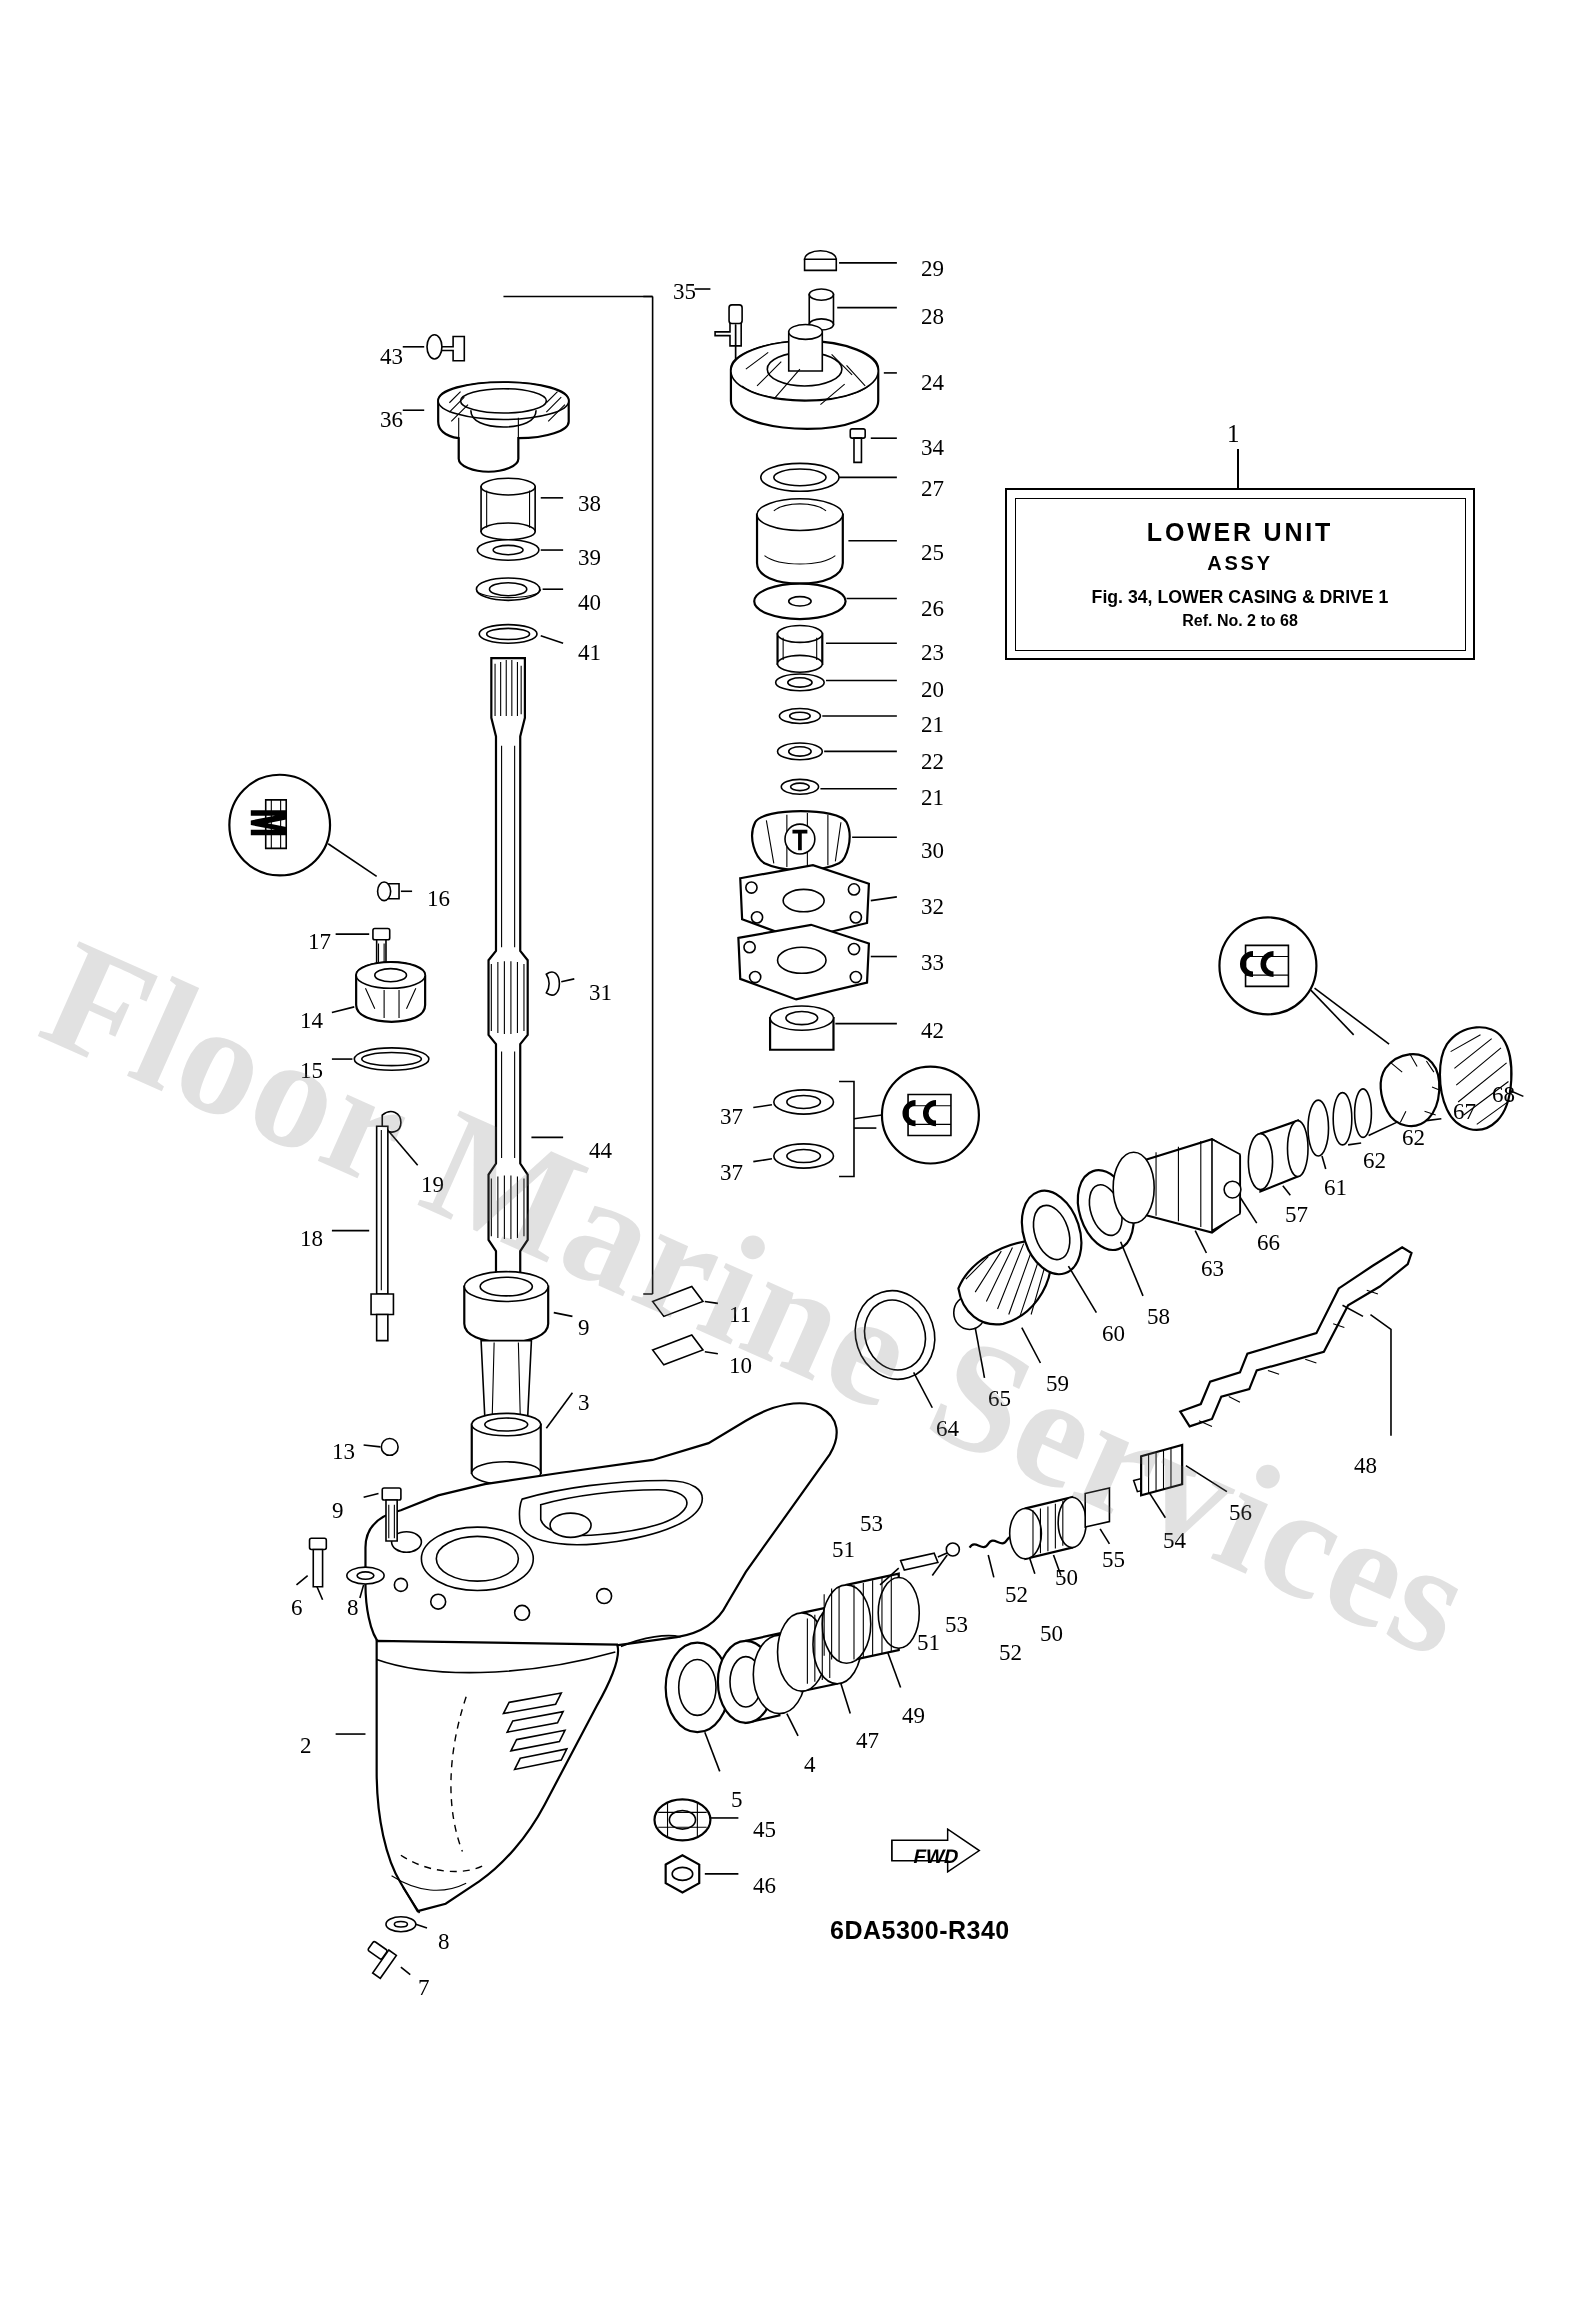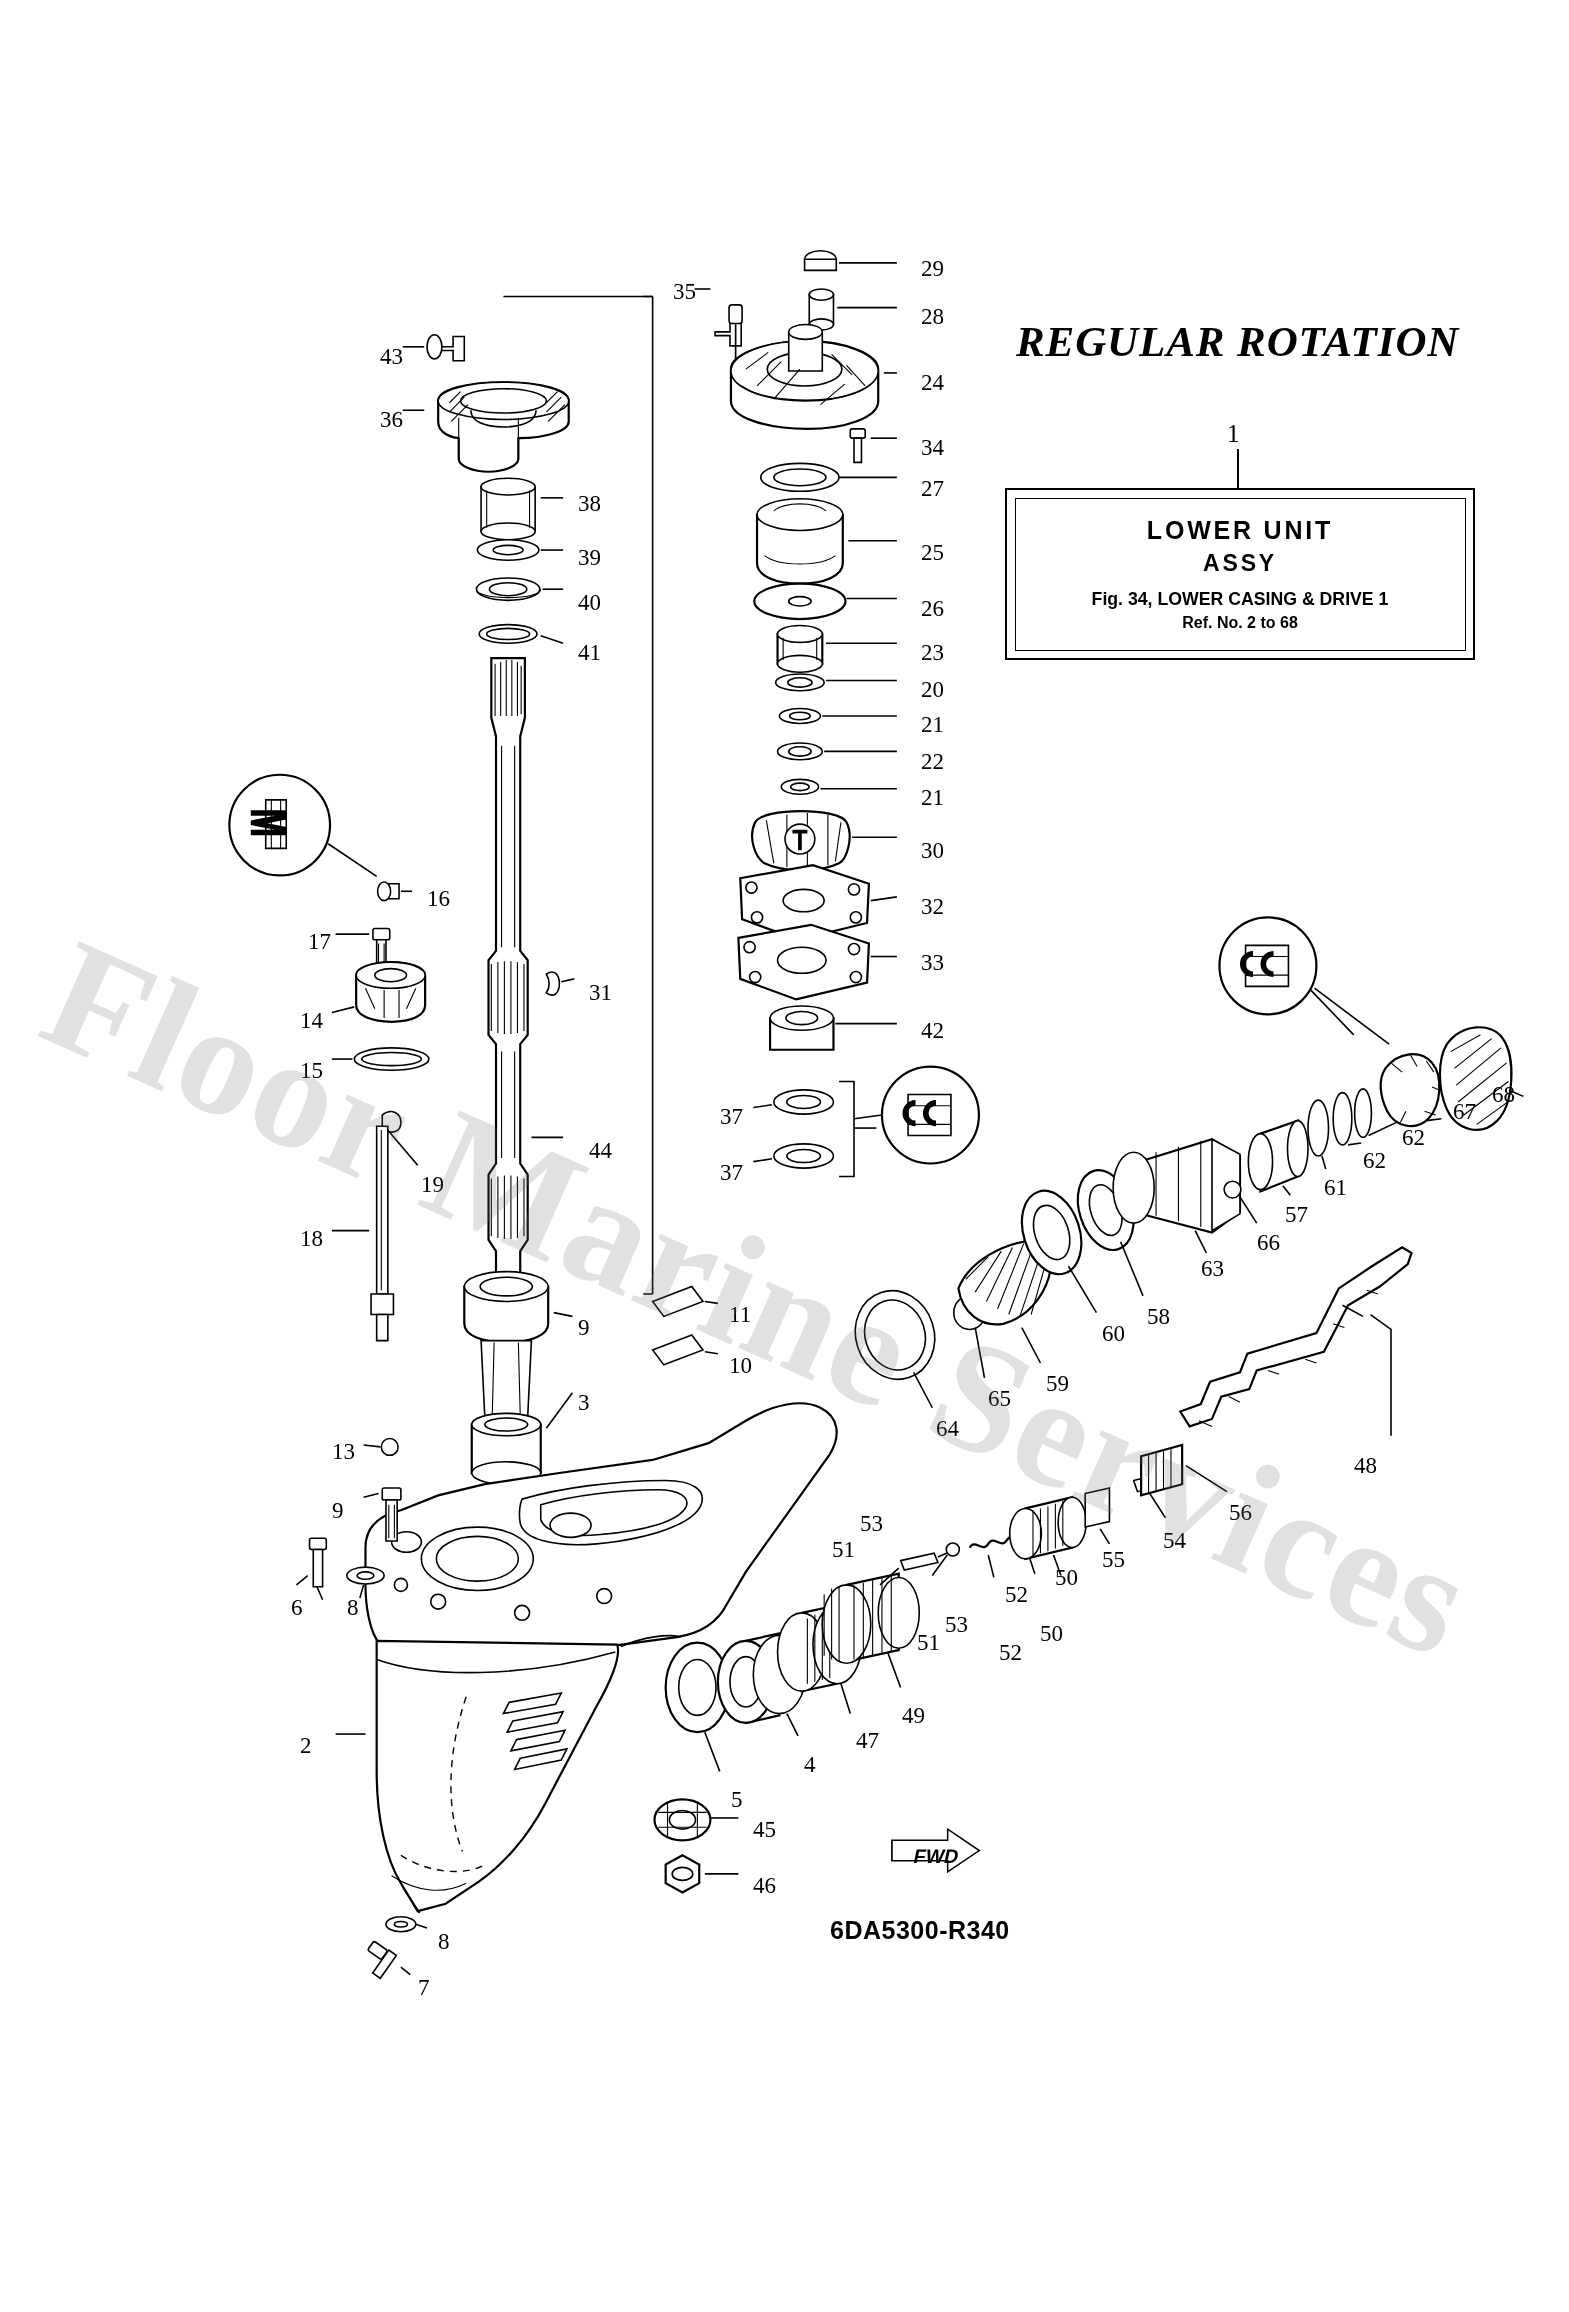--- a/index.html
+++ b/index.html
@@ -34,21 +34,21 @@
   #assybox{
     position:absolute;left:1005px;top:488px;width:466px;height:168px;
     border:2.8px solid #000;background:#fff;z-index:30;
   }
   #assybox .inner{
     position:absolute;left:7.5px;top:7.5px;right:7.5px;bottom:7.5px;
     border:1.9px solid #000;display:flex;flex-direction:column;
     align-items:center;justify-content:center;text-align:center;
   }
   #assybox .l1{font-family:"Liberation Sans",sans-serif;font-weight:bold;font-size:25px;letter-spacing:2.8px;}
-  #assybox .l2{font-family:"Liberation Sans",sans-serif;font-weight:bold;font-size:23px;letter-spacing:2.8px;margin-top:5.6px;}
+  #assybox .l2{font-family:"Liberation Sans",sans-serif;font-weight:bold;font-size:20px;letter-spacing:2.8px;margin-top:5.6px;}
   #assybox .l3{font-family:"Liberation Sans",sans-serif;font-weight:bold;font-size:17.7px;margin-top:11.2px;}
   #assybox .l4{font-family:"Liberation Sans",sans-serif;font-weight:bold;font-size:16px;margin-top:4.7px;}
   #assy-callout{position:absolute;left:1227px;top:420px;font-size:25px;font-weight:normal;
     font-family:"Liberation Serif",serif;}
   #assy-leader{position:absolute;left:1237px;top:449px;width:1.9px;height:39px;background:#000;}
 
   
   #partno{
     position:absolute;left:830px;top:1916px;
     font-family:"Liberation Sans",sans-serif;font-weight:bold;font-size:25px;
@@ -79,21 +79,20 @@
 </style>
 </head>
 <body>
 
 <div id="stage">
 
   <div id="watermark">
     <span>Floor Marine Services</span>
   </div>
 
-  <div id="title">REGULAR ROTATION</div>
 
   <div id="assy-callout">1</div>
   <div id="assy-leader"></div>
   <div id="assybox">
     <div class="inner">
       <div class="l1">LOWER UNIT</div>
       <div class="l2">ASSY</div>
       <div class="l3">Fig. 34, LOWER CASING &amp; DRIVE 1</div>
       <div class="l4">Ref. No. 2 to 68</div>
     </div>

